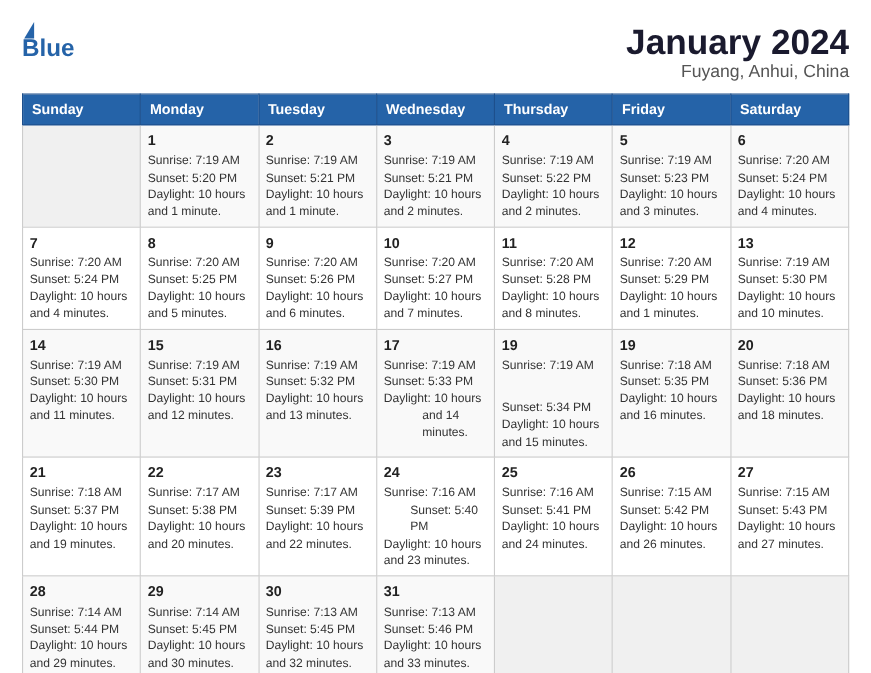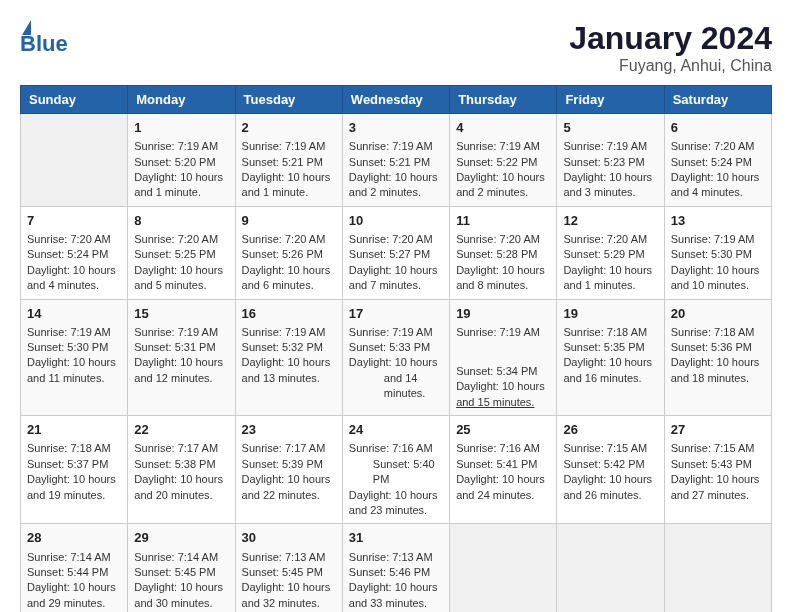--- a/index.html
+++ b/index.html
@@ -227,21 +227,21 @@
           <span style="display: block;">Sunrise: 7:19 AM</span>
           <span style="display: block;">Sunset: 5:33 PM</span>
           <span style="display: block;">Daylight: 10 hours</span>
           <span style="display: block; margin-left: 35px;">and 14 minutes.</span>
         </td>
         <td>
           <span class="day-num">19</span>
           <span style="display: block;">Sunrise: 7:19 AM</span>
           <span style="display: block; margin-top: 24px;">Sunset: 5:34 PM</span>
           <span style="display: block;">Daylight: 10 hours</span>
-          <span style="display: block; text-decoration: underline;">and 15 minutes.</span>
+          <span style="display: block;">and 15 minutes.</span>
         </td>
         <td>
           <span class="day-num">19</span>
           <span style="display: block;">Sunrise: 7:18 AM</span>
           <span style="display: block;">Sunset: 5:35 PM</span>
           <span style="display: block;">Daylight: 10 hours</span>
           <span style="display: block;">and 16 minutes.</span>
         </td>
         <td>
           <span class="day-num">20</span>

